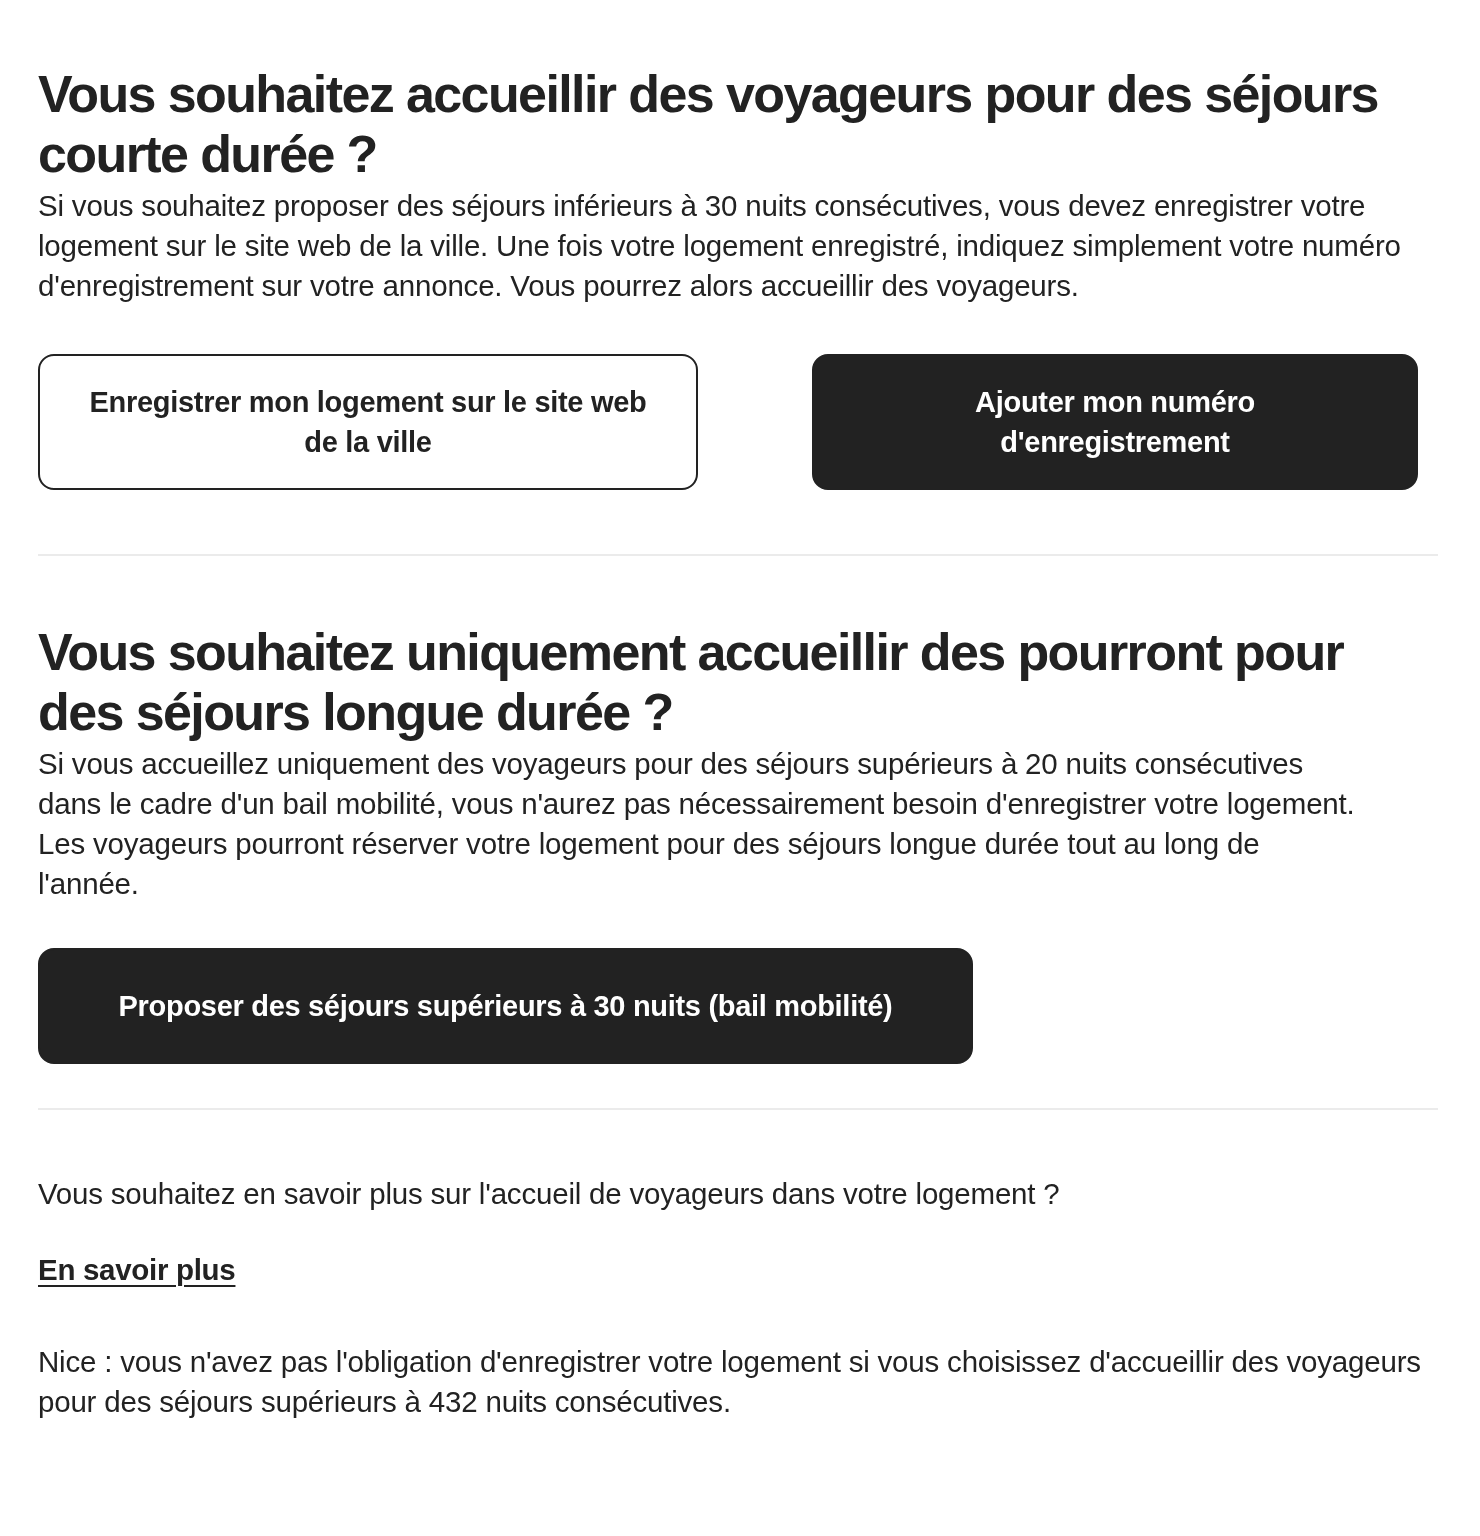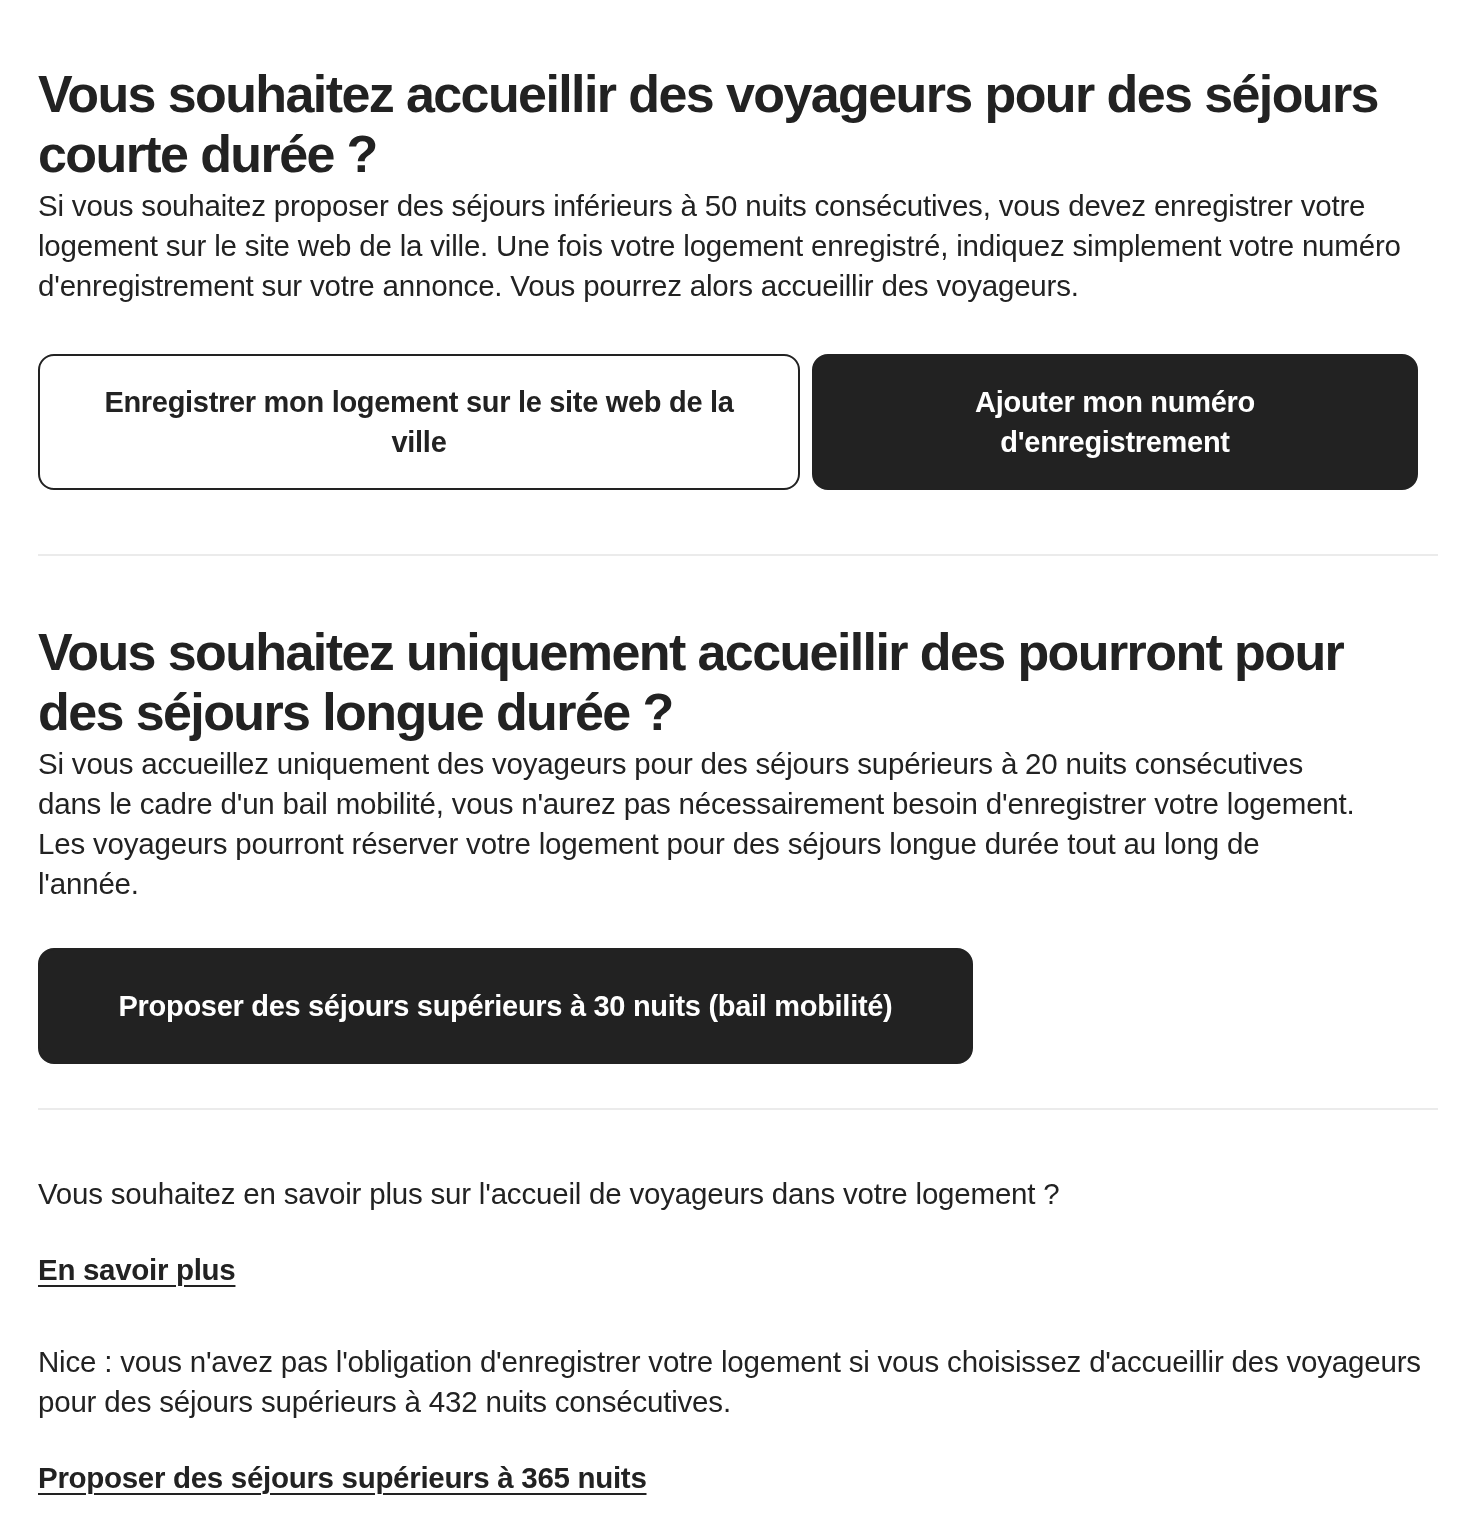--- a/index.html
+++ b/index.html
@@ -84,39 +84,38 @@
       cursor: pointer;
     }
   </style>
 </head>
 <body>
 
 <div class="page">
 
   <div class="section" style="top: 28px;">
     <h2 style="width: 1400px; margin-top: 36px;">Vous souhaitez accueillir des voyageurs pour des séjours courte durée ?</h2>
-    <p class="body-text" style="margin-top: 2px; width: 1380px;">Si vous souhaitez proposer des séjours inférieurs à 50 nuits consécutives, vous devez enregistrer votre logement sur le site web de la ville. Une fois votre logement enregistré, indiquez simplement votre numéro d'enregistrement sur votre annonce. Vous pourrez alors accueillir des voyageurs.</p>
+    <p class="body-text" style="margin-top: 2px; width: 1380px;">Si vous souhaitez proposer des séjours inférieurs à 30 nuits consécutives, vous devez enregistrer votre logement sur le site web de la ville. Une fois votre logement enregistré, indiquez simplement votre numéro d'enregistrement sur votre annonce. Vous pourrez alors accueillir des voyageurs.</p>
   </div>
 
-  <button class="btn btn-outline" style="left: 38px; top: 354px; width: 762px; height: 136px;">Enregistrer mon logement sur le site web de la ville</button>
+  <button class="btn btn-outline" style="left: 38px; top: 354px; width: 660px; height: 136px;">Enregistrer mon logement sur le site web de la ville</button>
 
   <button class="btn btn-solid" style="left: 812px; top: 354px; width: 606px; height: 136px; padding: 10px 120px;">Ajouter mon numéro d'enregistrement</button>
 
   <div class="divider" style="top: 554px;"></div>
 
   <div class="section" style="top: 622px;">
     <h2 style="width: 1400px;">Vous souhaitez uniquement accueillir des pourront pour des séjours longue durée ?</h2>
     <p class="body-text" style="margin-top: 2px; width: 1320px;">Si vous accueillez uniquement des voyageurs pour des séjours supérieurs à 20 nuits consécutives dans le cadre d'un bail mobilité, vous n'aurez pas nécessairement besoin d'enregistrer votre logement. Les voyageurs pourront réserver votre logement pour des séjours longue durée tout au long de l'année.</p>
   </div>
 
   <button class="btn btn-solid" style="left: 38px; top: 948px; width: 935px; height: 116px;">Proposer des séjours supérieurs à 30 nuits (bail mobilité)</button>
 
   <div class="divider" style="top: 1108px;"></div>
 
   <p class="body-text" style="position: absolute; left: 38px; top: 1174px; width: 1400px;">Vous souhaitez en savoir plus sur l'accueil de voyageurs dans votre logement ?</p>
 
   <a class="link" style="top: 1250px;">En savoir plus</a>
 
   <p class="body-text" style="position: absolute; left: 38px; top: 1342px; width: 1400px;">Nice : vous n'avez pas l'obligation d'enregistrer votre logement si vous choisissez d'accueillir des voyageurs pour des séjours supérieurs à 432 nuits consécutives.</p>
 
-  <a class="link" style="top: 1458px;">Proposer des séjours supérieurs à 365 nuits</a>
 
 </div>
 
 </body></html>

